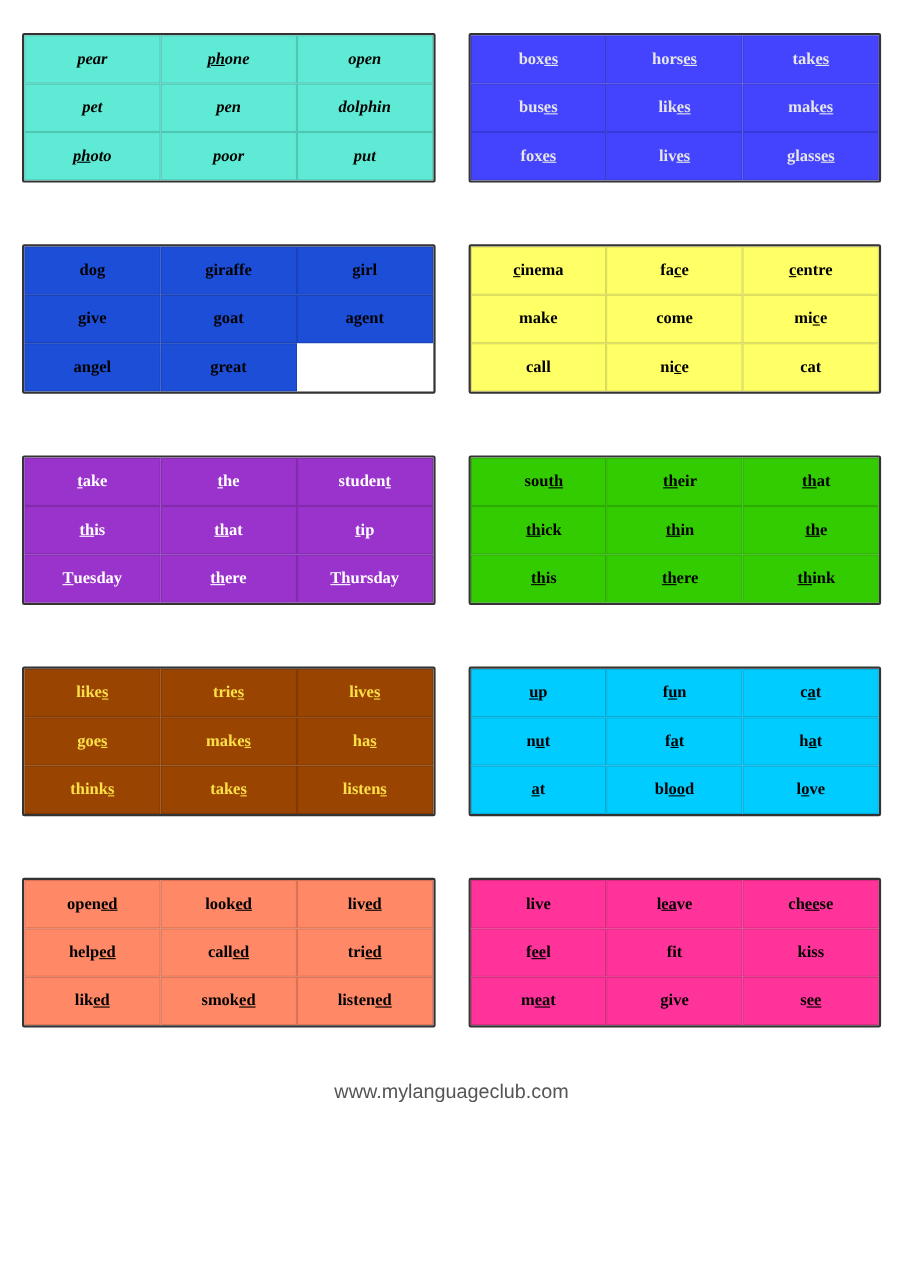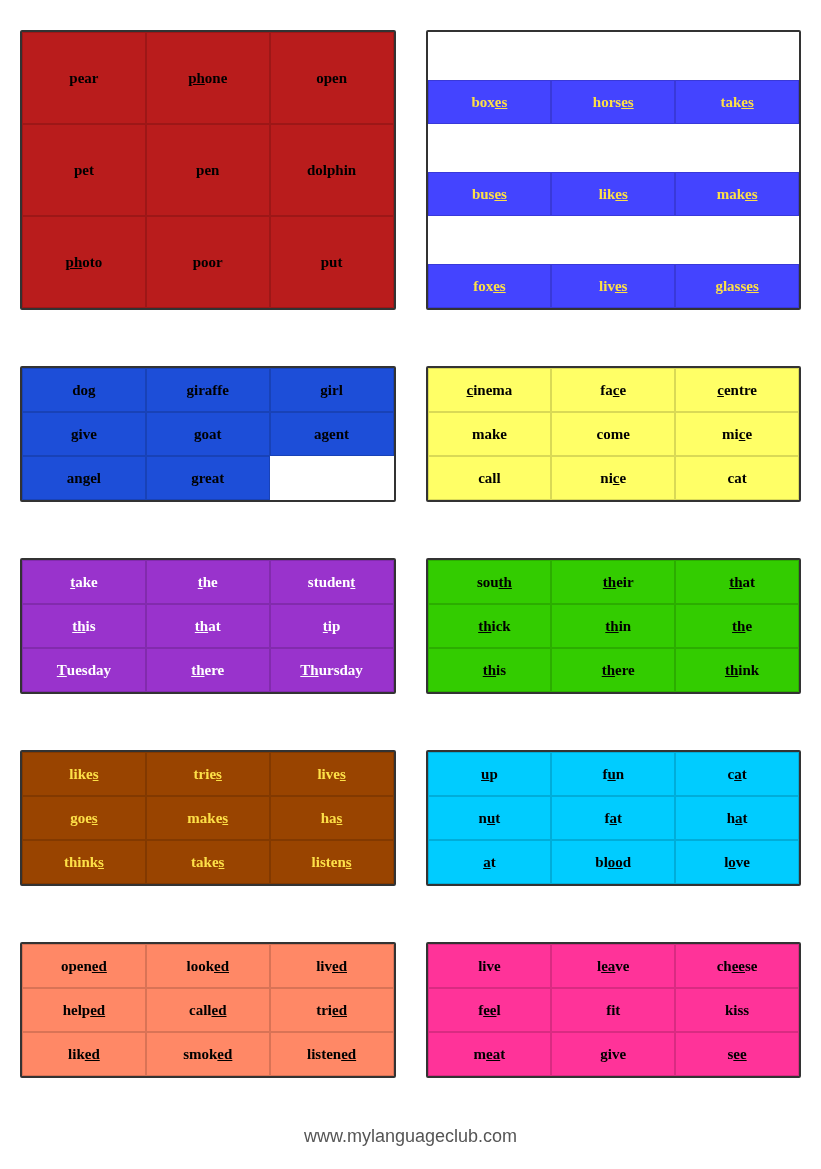--- a/index.html
+++ b/index.html
@@ -41,22 +41,22 @@
       align-items: center;
       justify-content: center;
       min-height: 44px;
     }
 
     .word-cell u {
       text-decoration: underline;
     }
 
     
-    .magenta .word-cell { background: #b91c1c; }
-    .blue .word-cell { background: #4444FF; color: #fde047; margin-top: 48px; }
+    .magenta .word-cell { background: #5eead4; font-style: italic; }
+    .blue .word-cell { background: #4444FF; color: #e5e5e5; }
     .orange .word-cell { background: #1d4ed8; }
     .yellow .word-cell { background: #FFFF66; }
     .purple .word-cell { background: #9933CC; color: #fff; }
     .green .word-cell { background: #33CC00; padding-left: 16px; }
     .brown .word-cell { background: #994400; color: #fde047; }
     .cyan .word-cell { background: #00CCFF; }
     .salmon .word-cell { background: #FF8866; }
     .hotpink .word-cell { background: #FF3399; }
 
     .footer {

